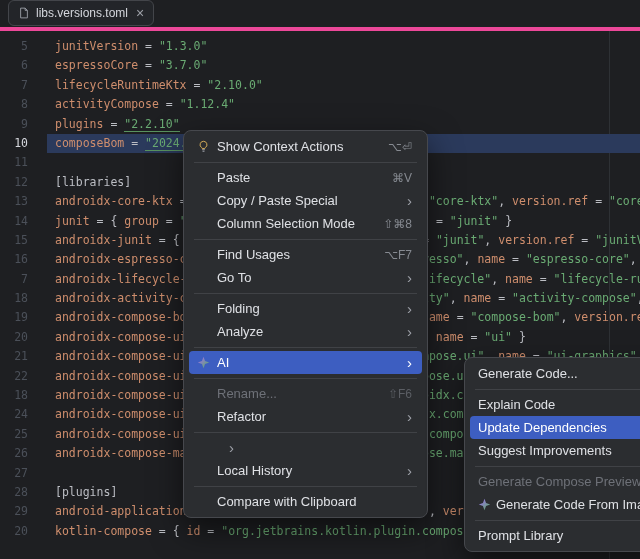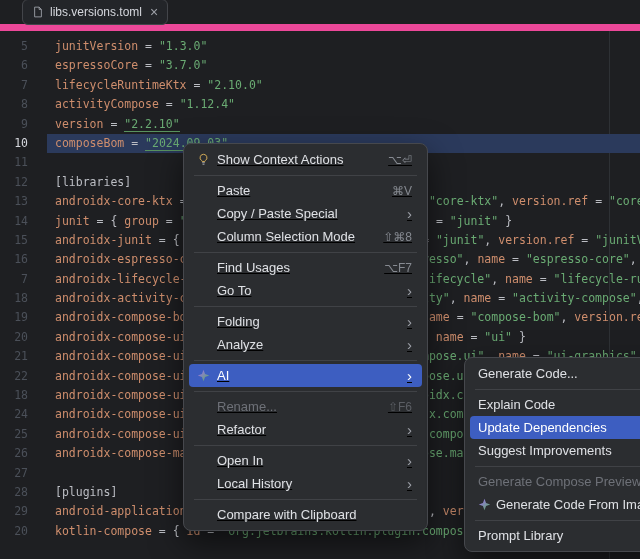--- a/index.html
+++ b/index.html
@@ -1,21 +1,21 @@
 <!DOCTYPE html>
 <html><head>
 <meta charset="utf-8">
 <style>
   html,body{margin:0;padding:0;background:#1E1F22;}
   .screen{position:relative;width:640px;height:559px;overflow:hidden;background:#1E1F22;
           font-family:"Liberation Sans",sans-serif;-webkit-font-smoothing:antialiased;}
 
   
   .tabbar{position:absolute;top:0;left:0;right:0;height:31px;box-sizing:border-box;
-          border-bottom:7px solid #ec4899;display:flex;align-items:center;padding-left:22px;}
+          border-bottom:4px solid #ec4899;display:flex;padding-left:8px;}
   .tab{display:flex;align-items:center;gap:6px;height:24px;padding:0 9px;
        border:1px solid #43454A;border-radius:6px;background:#232529;cursor:default;}
   .tab-label{font-size:12px;color:#D5D7DD;}
   .tab-close{color:#9DA0A8;font-size:14px;line-height:1;margin-left:2px;}
 
   
   .editor{position:absolute;top:31px;left:0;right:0;bottom:0;}
   .guide{position:absolute;top:0;bottom:0;left:609px;width:1px;background:#2E3135;}
   .code{position:absolute;top:6px;left:0;right:0;
         font-family:"DejaVu Sans Mono",monospace;font-size:11.5px;}
@@ -26,21 +26,21 @@
   .ct{position:relative;padding-left:27px;color:#BCBEC4;}
   .k{color:#CF8E6D;}
   .s{color:#6AAB73;}
   .p{color:#BCBEC4;}
   .h{color:#BCBEC4;}
   .u{color:#6AAB73;border-bottom:1px solid #59935F;}
 
   
   .menu{position:absolute;background:#2B2D30;border:1px solid #46484D;border-radius:8px;
         padding:4px 0;box-sizing:border-box;box-shadow:0 12px 32px rgba(0,0,0,.55);}
-  #main-menu{left:183px;top:143px;width:245px;z-index:20;text-decoration:underline;}
+  #main-menu{left:183px;top:130px;width:245px;z-index:20;}
   #sub-menu{left:428px;top:357px;width:211px;z-index:30;margin-left:36px;}
   .mi{display:flex;align-items:center;height:23px;margin:0 5px;padding:0 10px 0 8px;
       border-radius:4px;font-size:13px;color:#DFE1E5;cursor:default;}
   .mi.sel{background:#3D5EC1;color:#FFFFFF;}
   .mi.dis{color:#6E7178;}
   .mic{width:20px;flex:0 0 20px;display:flex;align-items:center;}
   #sub-menu .mic{width:18px;flex:0 0 18px;}
   .mlabel{flex:1;white-space:nowrap;overflow:hidden;}
   .msc{color:#868A91;font-size:12px;margin-left:12px;white-space:nowrap;}
   .mi.dis .msc{color:#5B5E64;text-align:right;}
@@ -75,21 +75,21 @@
     </div>
   </div>
 
   <div class="editor">
     <div class="guide"></div>
     <div class="code" id="code">
         <div class="row"><span class="ln">5</span><span class="ct"><span class="k">junitVersion</span><span class="p"> = </span><span class="s">"1.3.0"</span></span></div>
         <div class="row"><span class="ln">6</span><span class="ct"><span class="k">espressoCore</span><span class="p"> = </span><span class="s">"3.7.0"</span></span></div>
         <div class="row"><span class="ln">7</span><span class="ct"><span class="k">lifecycleRuntimeKtx</span><span class="p"> = </span><span class="s">"2.10.0"</span></span></div>
         <div class="row"><span class="ln">8</span><span class="ct"><span class="k">activityCompose</span><span class="p"> = </span><span class="s">"1.12.4"</span></span></div>
-        <div class="row"><span class="ln">9</span><span class="ct"><span class="k">version</span><span class="p"> = </span><span class="u">"2.2.10"</span></span></div>
+        <div class="row"><span class="ln">9</span><span class="ct"><span class="k">plugins</span><span class="p"> = </span><span class="u">"2.2.10"</span></span></div>
         <div class="row cur"><span class="ln">10</span><span class="ct"><span class="k">composeBom</span><span class="p"> = </span><span class="u">"2024.09.03"</span></span></div>
         <div class="row"><span class="ln">11</span><span class="ct"></span></div>
         <div class="row"><span class="ln">12</span><span class="ct"><span class="h">[libraries]</span></span></div>
         <div class="row"><span class="ln">13</span><span class="ct"><span class="k">androidx-core-ktx</span><span class="p"> = { </span><span class="k">group</span><span class="p"> = </span><span class="s">"androidx.core"</span><span class="p">, </span><span class="k">name</span><span class="p"> = </span><span class="s">"core-ktx"</span><span class="p">, </span><span class="k">version.ref</span><span class="p"> = </span><span class="s">"coreKtx"</span></span></div>
         <div class="row"><span class="ln">14</span><span class="ct"><span class="k">junit</span><span class="p"> = { </span><span class="k">group</span><span class="p"> = </span><span class="s">"junit"</span><span class="p">, </span><span class="k">name</span><span class="p"> = </span><span class="s">"junit"</span><span class="p">, </span><span class="k">version.ref</span><span class="p"> = </span><span class="s">"junit"</span><span class="p"> }</span></span></div>
         <div class="row"><span class="ln">15</span><span class="ct"><span class="k">androidx-junit</span><span class="p"> = { </span><span class="k">group</span><span class="p"> = </span><span class="s">"androidx.test.ext"</span><span class="p">, </span><span class="k">name</span><span class="p"> = </span><span class="s">"junit"</span><span class="p">, </span><span class="k">version.ref</span><span class="p"> = </span><span class="s">"junitVersion"</span></span></div>
         <div class="row"><span class="ln">16</span><span class="ct"><span class="k">androidx-espresso-core</span><span class="p"> = { </span><span class="k">group</span><span class="p"> = </span><span class="s">"androidx.test.espresso"</span><span class="p">, </span><span class="k">name</span><span class="p"> = </span><span class="s">"espresso-core"</span><span class="p">, </span></span></div>
         <div class="row"><span class="ln">7</span><span class="ct"><span class="k">androidx-lifecycle-runtime-ktx</span><span class="p"> = { </span><span class="k">group</span><span class="p"> = </span><span class="s">"androidx.lifecycle"</span><span class="p">, </span><span class="k">name</span><span class="p"> = </span><span class="s">"lifecycle-runtime-ktx"</span></span></div>
         <div class="row"><span class="ln">18</span><span class="ct"><span class="k">androidx-activity-compose</span><span class="p"> = { </span><span class="k">group</span><span class="p"> = </span><span class="s">"androidx.activity"</span><span class="p">, </span><span class="k">name</span><span class="p"> = </span><span class="s">"activity-compose"</span><span class="p">, </span></span></div>
         <div class="row"><span class="ln">19</span><span class="ct"><span class="k">androidx-compose-bom</span><span class="p"> = { </span><span class="k">group</span><span class="p"> = </span><span class="s">"androidx.compose"</span><span class="p">, </span><span class="k">name</span><span class="p"> = </span><span class="s">"compose-bom"</span><span class="p">, </span><span class="k">version.ref</span></span></div>
@@ -174,21 +174,20 @@
         <span class="msc">⇧F6</span>
       </div>
       <div class="mi">
         <span class="mic"></span>
         <span class="mlabel">Refactor</span>
         <span class="mch">›</span>
       </div>
       <div class="msep"></div>
       <div class="mi">
         <span class="mic"></span>
-        <span class="mlabel">Open In</span>
         <span class="mch">›</span>
       </div>
       <div class="mi">
         <span class="mic"></span>
         <span class="mlabel">Local History</span>
         <span class="mch">›</span>
       </div>
       <div class="msep"></div>
       <div class="mi">
         <span class="mic"></span>

